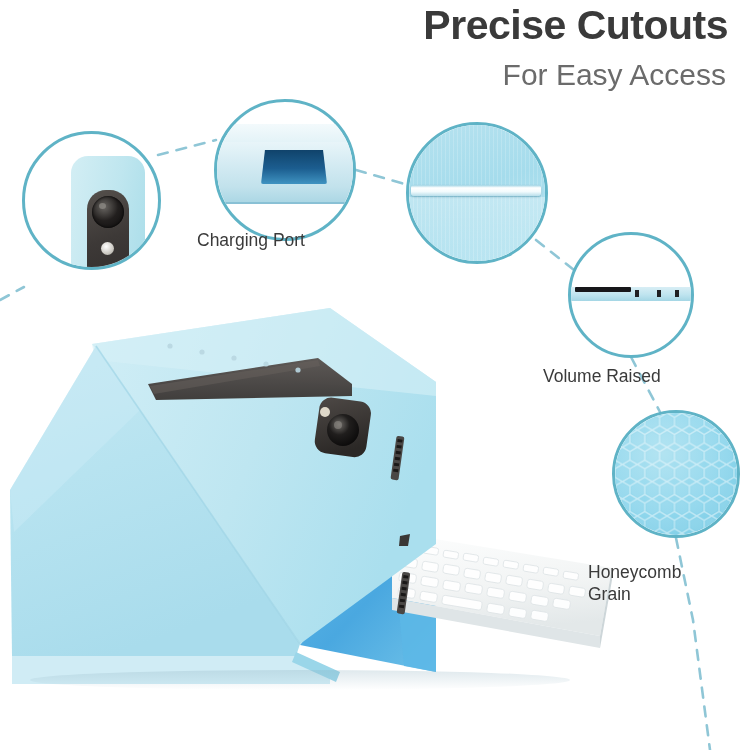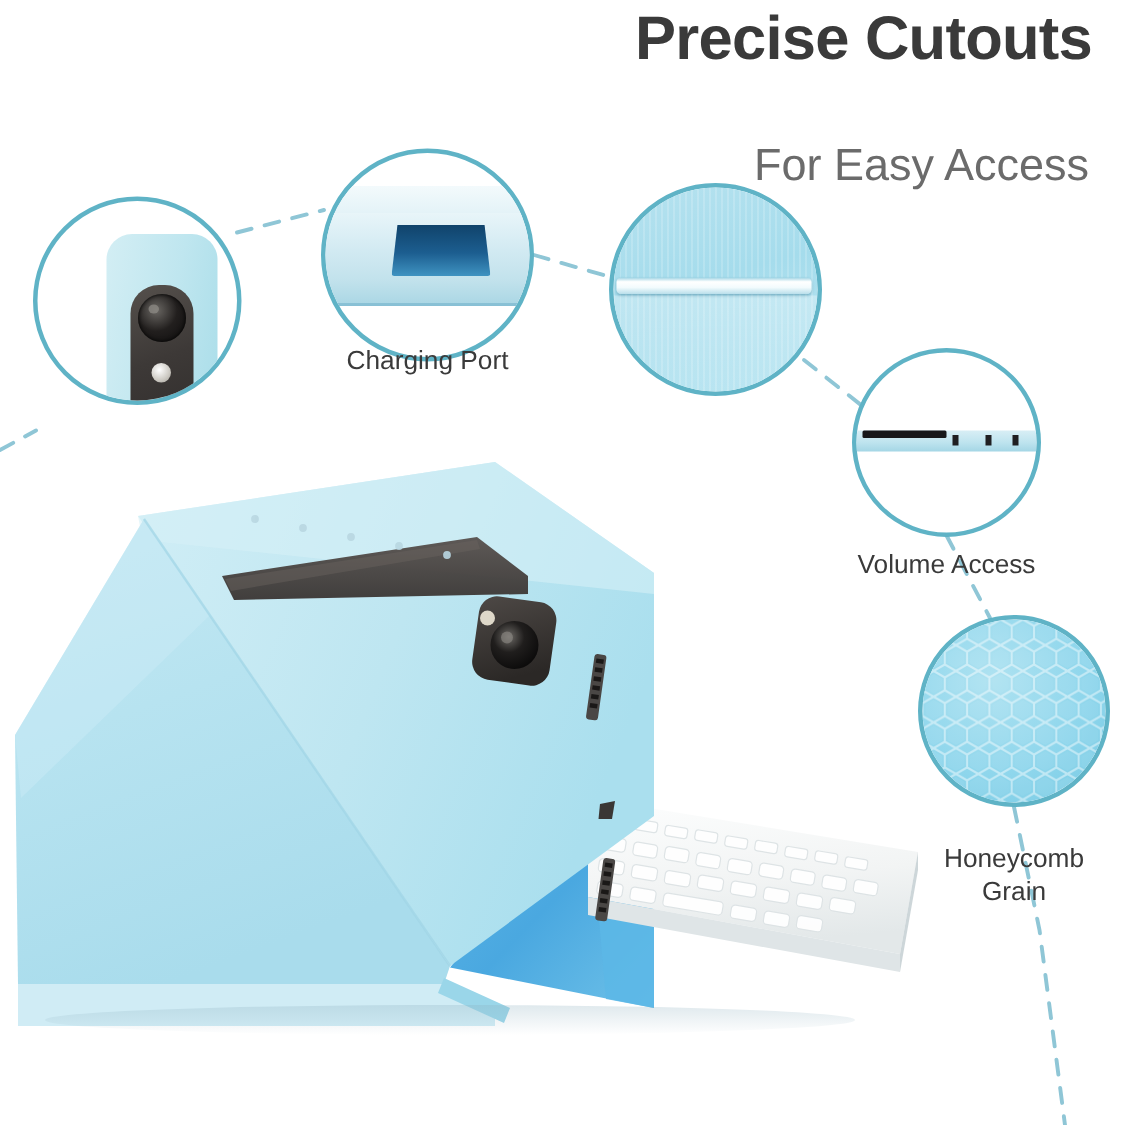--- a/index.html
+++ b/index.html
@@ -15,28 +15,27 @@
   
   .title{
     position:absolute;right:22px;top:2px;
     font-size:41px;font-weight:bold;color:#3a3a3a;
     letter-spacing:-0.5px;white-space:nowrap;
   }
   .subtitle{
     position:absolute;right:24px;top:58px;
     font-size:30px;font-weight:normal;color:#6b6b6b;
     white-space:nowrap;
-    margin-top:36px;
   }
 
   
   .label{
     position:absolute;
     font-size:17.5px;color:#3a3a3a;
-    text-align:center;line-height:1.23;
+    text-align:left;line-height:1.23;
     white-space:pre-line;
   }
 
   
   .circle{
     position:absolute;border-radius:50%;
     border:3.5px solid #5fb3c6;
     overflow:hidden;
     background:#ffffff;
     box-sizing:border-box;
@@ -327,21 +326,21 @@
   </div>
 
   <div class="circle" style="left:568px;top:232px;width:126px;height:126px;">
     <div class="c4-strip"></div>
     <div class="c4-bar"></div>
     <div class="c4-dot" style="left:64px;"></div>
     <div class="c4-dot" style="left:86px;"></div>
     <div class="c4-dot" style="left:104px;"></div>
 
   </div>
-  <div class="label" style="left:543px;top:366px;width:176px;">Volume Access</div>
+  <div class="label" style="left:543px;top:366px;width:176px;">Volume Raised</div>
 
   <div class="circle" style="left:612px;top:410px;width:128px;height:128px;">
     <div class="c5-fill"></div>
     <svg class="c5-hex" viewBox="0 0 128 128">
       <defs>
         <pattern id="hexpat" width="15.6" height="18" patternUnits="userSpaceOnUse">
           <path d="M7.8,0 L15.6,4.5 L15.6,13.5 L7.8,18 L0,13.5 L0,4.5 Z" fill="none" stroke="#ffffff" stroke-width="1.5" opacity="0.85"></path>
           <path d="M7.8,2 L13.9,5.5 L13.9,12.5 L7.8,16 L1.7,12.5 L1.7,5.5 Z" fill="#ffffff" opacity="0.12"></path>
         </pattern>
       </defs>

